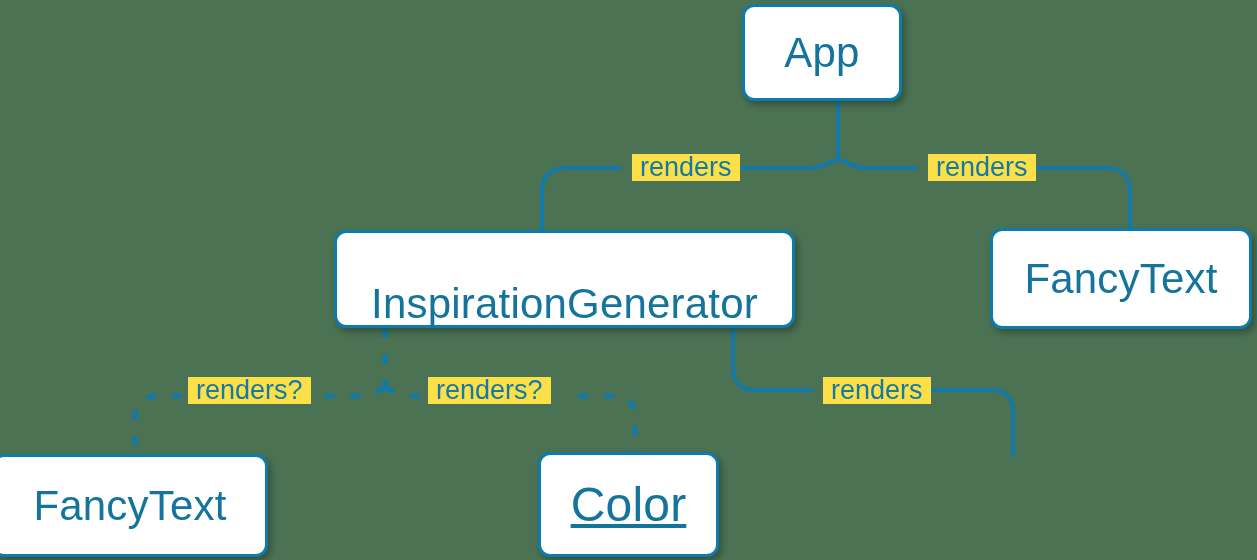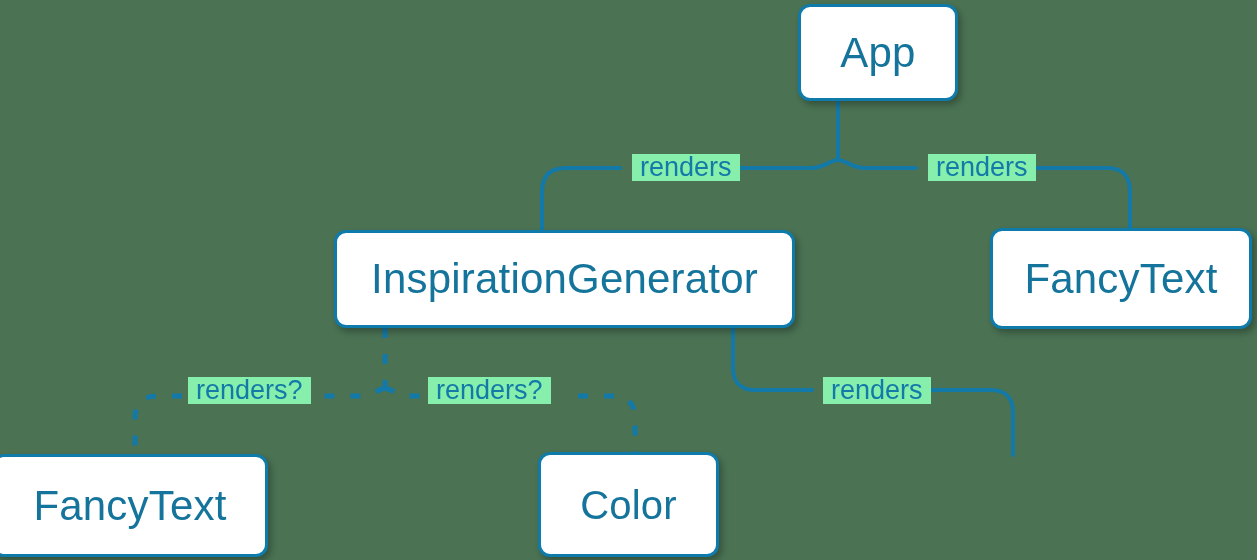--- a/index.html
+++ b/index.html
@@ -38,35 +38,35 @@
     box-shadow: 3px 4px 6px rgba(0,0,0,0.28);
     z-index: 3;
   }
   .node span {
     display: block;
     line-height: 1;
     letter-spacing: 0.2px;
     white-space: nowrap;
   }
   
-  #node-app        { left: 798px;  top: 4px;   width: 160px; height: 97px;  font-size: 42px; }
-  #node-ig         { left: 334px;  top: 230px; width: 461px; height: 98px;  font-size: 42px; }
+  #node-app        { left: 742px;  top: 4px;   width: 160px; height: 97px;  font-size: 42px; }
+  #node-ig         { left: 334px;  top: 230px; width: 461px; height: 98px;  font-size: 42px; align-items: flex-end; }
   #node-fancy-top  { left: 990px;  top: 228px; width: 262px; height: 101px; font-size: 42px; }
   #node-fancy-bot  { left: -8px;   top: 454px; width: 276px; height: 103px; font-size: 42px; }
-  #node-color      { left: 538px;  top: 452px; width: 181px; height: 105px; font-size: 40px; }
+  #node-color      { left: 538px;  top: 452px; width: 181px; height: 105px; font-size: 48px; text-decoration: underline; }
   #node-copyright  { left: 880px;  top: 455px; width: 266px; height: 103px; font-size: 42px; }
 
   .edge-label {
     position: absolute;
     color: #1379a8;
     font-size: 27px;
     line-height: 1;
     white-space: nowrap;
     z-index: 2;
-    background: #86efac;
+    background: #fde047;
     padding: 0 8px;
   }
   #label-app-ig      { left: 632px; top: 154px; }
   #label-app-fancy   { left: 928px; top: 154px; }
   #label-ig-fancybot { left: 188px; top: 377px; }
   #label-ig-color    { left: 428px; top: 377px; }
   #label-ig-copy     { left: 823px; top: 377px; }
 </style>
 </head>
 <body>

